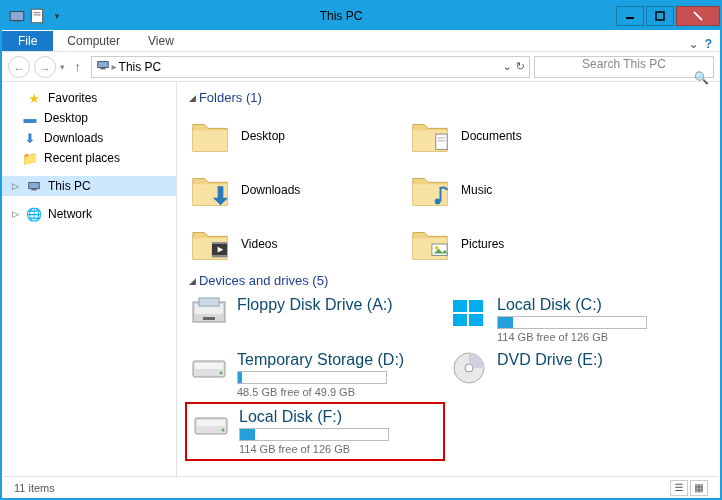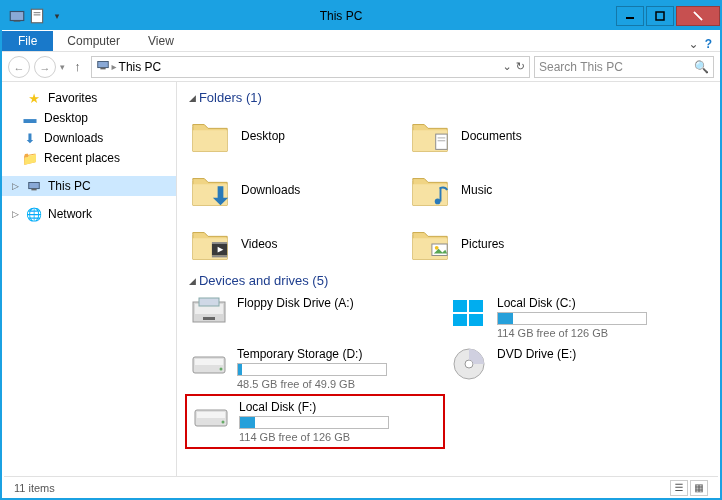--- a/index.html
+++ b/index.html
@@ -15,21 +15,21 @@
 .ribbon { height: 22px; background: #fff; display: flex; align-items: flex-end; border-bottom: 1px solid #e1e1e1; }
 .filetab { background: #1979ca; color: #fff; font-size: 12px; padding: 3px 16px; text-align: right; }
 .rtab { font-size: 12px; color: #444; padding: 3px 14px; margin-top: 24px; }
 .ribextra { margin-left: auto; display: flex; align-items: center; gap: 6px; padding-right: 8px; color: #555; }
 .addrrow { height: 30px; display: flex; align-items: center; padding: 3px 6px; gap: 4px; border-bottom: 1px solid #e1e1e1; }
 .navbtn { width: 22px; height: 22px; border: 1px solid #d0d0d0; border-radius: 50%; display: flex; align-items: center; justify-content: center; font-size: 11px; color: #888; }
 .uparrow { width: 18px; height: 18px; display: flex; align-items: center; justify-content: center; color: #555; font-size: 13px; }
 .addrbar { flex: 1; height: 22px; border: 1px solid #ccc; display: flex; align-items: center; padding: 0 4px; font-size: 12px; }
 .addrbar .sep { color: #888; margin: 0 2px; font-size: 10px; }
 .addrdrop { margin-left: auto; display: flex; gap: 4px; color: #555; font-size: 11px; }
-.searchbox { width: 180px; height: 22px; border: 1px solid #ccc; display: flex; align-items: center; padding: 0 4px; color: #888; font-size: 12px; }
+.searchbox { width: 180px; height: 22px; border: 1px solid #ccc; display: flex; align-items: center; padding: 0 4px; color: #888; font-size: 12px; flex-direction: column; }
 .searchbox .sicon { margin-left: auto; font-size: 12px; color: #555; }
 .mainarea { display: flex; height: calc(100% - 28px - 22px - 30px - 22px); }
 .navpane { width: 175px; border-right: 1px solid #e1e1e1; padding: 6px 0; font-size: 12px; }
 .navitem { display: flex; align-items: center; gap: 6px; padding: 2px 6px 2px 20px; cursor: default; }
 .navitem.top { padding-left: 10px; font-weight: normal; }
 .navitem.active { background: #cce8ff; }
 .navitem .triangle { width: 8px; font-size: 9px; color: #666; }
 .navsep { height: 8px; }
 .nicon { width: 16px; height: 16px; display: inline-flex; align-items: center; justify-content: center; font-size: 13px; }
 .content { flex: 1; overflow-y: auto; padding: 6px 4px; }
@@ -38,21 +38,21 @@
 .foldergrid { display: flex; flex-wrap: wrap; padding-left: 4px; }
 .folderitem { width: 220px; height: 54px; display: flex; align-items: center; gap: 10px; padding: 2px 4px; }
 .ficon { width: 42px; height: 42px; position: relative; }
 .ficon svg { width: 42px; height: 42px; }
 .flabel { font-size: 12px; color: #000; }
 .drivegrid { display: flex; flex-wrap: wrap; padding-left: 4px; }
 .driveitem { width: 260px; padding: 4px 4px; display: flex; gap: 8px; align-items: flex-start; position: relative; }
 .driveitem.highlighted { border: 2px solid #d40000; }
 .dicon { width: 40px; height: 34px; display: flex; align-items: center; justify-content: center; }
 .dinfo { flex: 1; font-size: 11px; }
-.dname { font-size: 12px; color: #000000; margin-bottom: 2px; }
+.dname { font-size: 16px; color: #0c4a6e; margin-bottom: 2px; }
 .dbar { width: 150px; height: 13px; border: 1px solid #bcbcbc; background: #fff; margin-bottom: 2px; position: relative; }
 .dbar .fill { height: 100%; background: #26a0da; }
 .dfree { color: #6d6d6d; font-size: 11px; }
 .statusbar { position: absolute; bottom: 0; left: 2px; right: 2px; height: 22px; border-top: 1px solid #e1e1e1; display: flex; align-items: center; padding: 0 10px; font-size: 11px; color: #555; background: #fff; }
 .statusbar .viewicons { margin-left: auto; display: flex; gap: 2px; }
 .viewicons span { width: 18px; height: 16px; border: 1px solid #ccc; font-size: 10px; display: flex; align-items: center; justify-content: center; }
 </style>
 </head>
 <body>
 

